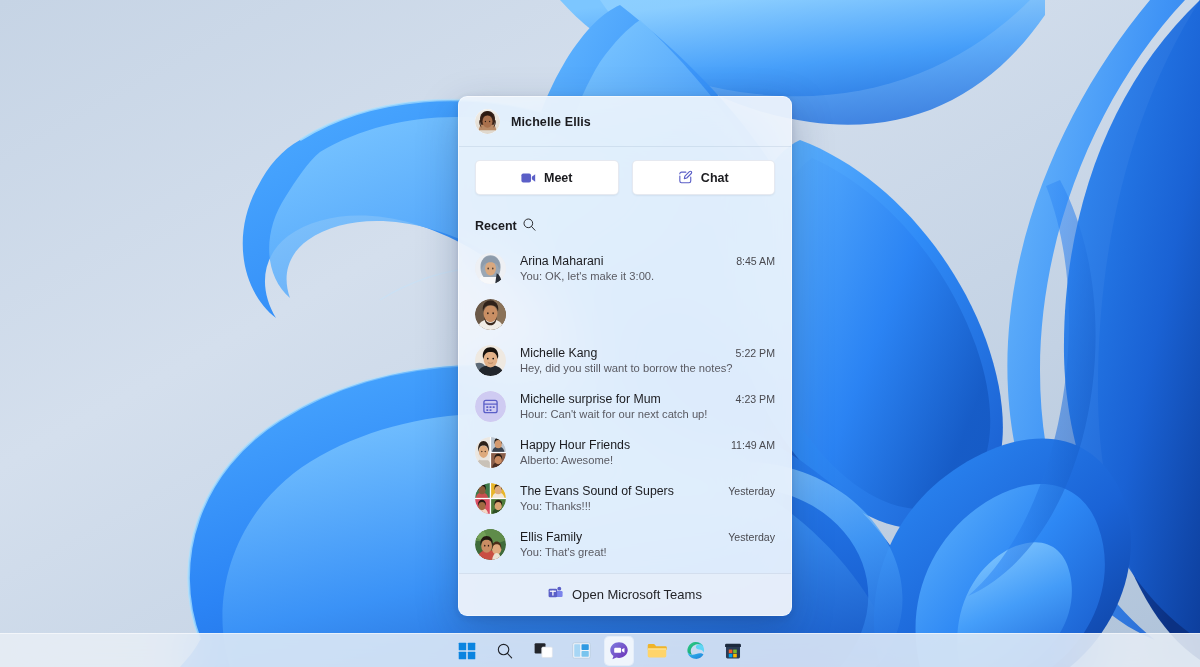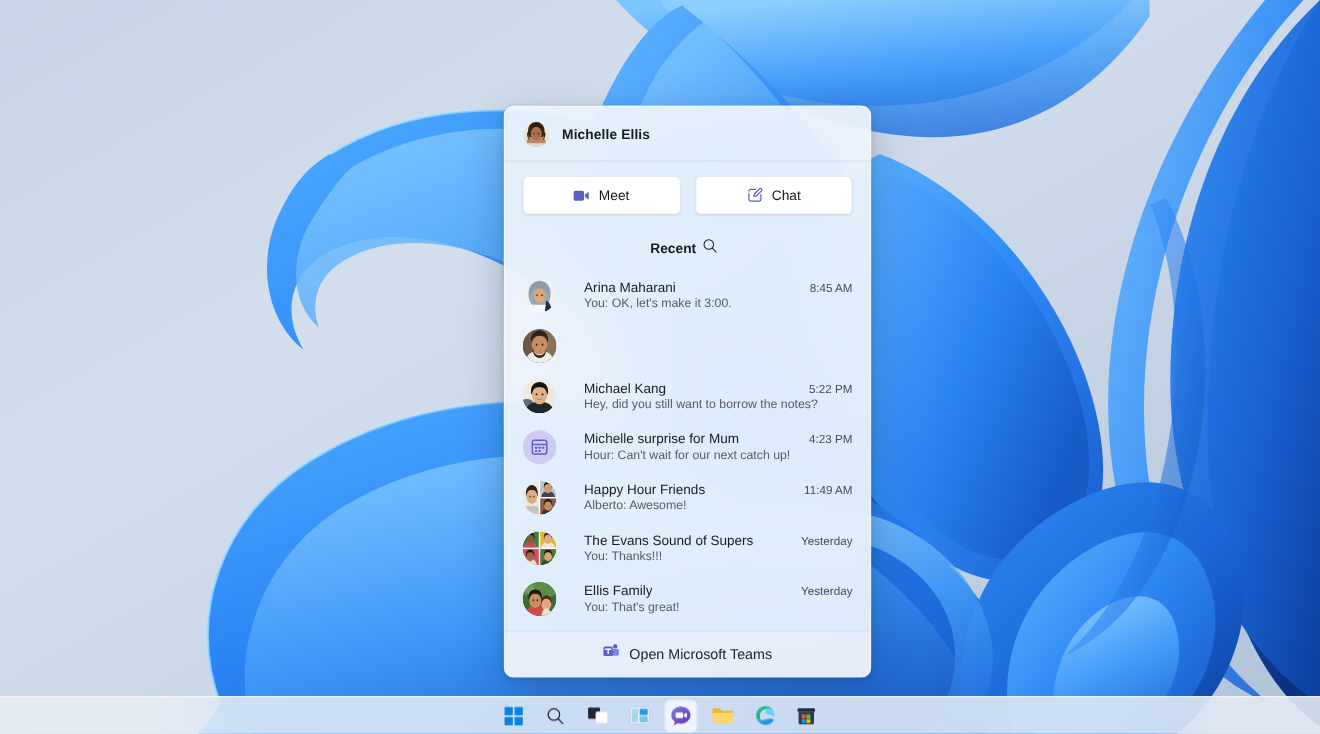--- a/index.html
+++ b/index.html
@@ -54,58 +54,59 @@
   .header-name {
     font-size: 12.5px; color: #1b1b1f; font-weight: 600;
     letter-spacing: 0.1px;
   }
 
   
   .actions {
     display: flex; gap: 13px;
     padding: 13px 16px 4px 16px;
     flex: 0 0 auto;
+    font-weight: bold;
   }
   .action-btn {
     flex: 1 1 0;
     height: 35px;
     border-radius: 5px;
     background: #ffffff;
     border: 1px solid rgba(140,155,185,0.22);
     box-shadow: 0 1px 1.5px rgba(30,50,90,0.07);
     display: flex; align-items: center; justify-content: center;
     gap: 8px;
     cursor: pointer;
     box-sizing: border-box;
   }
   .action-btn .lbl { font-size: 12.5px; color: #1b1b1f; }
   .action-btn svg { display:block; }
 
   
   .recent-row {
-    display: flex; align-items: center; justify-content: center;
+    display: flex; align-items: center; justify-content: flex-start;
     padding: 14px 16px 6px 16px;
     flex: 0 0 auto;
   }
   .recent-title { font-size: 12.5px; font-weight: 700; color: #1b1b1f; }
   .search-btn {
     width: 26px; height: 26px; border-radius: 4px;
     display:flex; align-items:center; justify-content:center;
     cursor: pointer;
   }
 
   
   .chat-list {
     flex: 1 1 auto;
     overflow: hidden;
     padding: 0 8px;
   }
   .chat-item {
     display: flex; align-items: center;
-    gap: 25px;
+    gap: 14px;
     height: 46px;
     padding: 0 8px;
     border-radius: 5px;
     cursor: pointer;
   }
   .chat-av {
     width: 31px; height: 31px; border-radius: 50%;
     overflow: hidden; flex: 0 0 auto; position: relative;
     background:#e9edf5;
   }
@@ -383,21 +384,21 @@
               <ellipse cx="20" cy="18" rx="9" ry="11" fill="#e2b188"></ellipse>
               <path d="M10 14c0-7 4-11 10-11s10 4 10 11c0 2-0.4 3-1 4-1-7-4-9-9-9s-8 2-9 9c-0.6-1-1-2-1-4z" fill="#17120e"></path>
               <ellipse cx="16.5" cy="17.5" rx="1.1" ry="1.1" fill="#1a1410"></ellipse>
               <ellipse cx="23.5" cy="17.5" rx="1.1" ry="1.1" fill="#1a1410"></ellipse>
               <path d="M17 23c1 1 5 1 6 0" fill="none" stroke="#a9764f" stroke-width="0.9" stroke-linecap="round"></path>
             </g>
           </svg>
         </div>
         <div class="chat-texts">
           <div class="chat-line1">
-            <span class="chat-name">Michael Kang</span>
+            <span class="chat-name">Michelle Kang</span>
             <span class="chat-time">5:22 PM</span>
           </div>
           <div class="chat-preview">Hey, did you still want to borrow the notes?</div>
         </div>
       </div>
 
       <div class="chat-item">
         <div class="chat-av">
           <svg viewBox="0 0 40 40" xmlns="http://www.w3.org/2000/svg">
             <circle cx="20" cy="20" r="20" fill="#cfcbf2"></circle>

